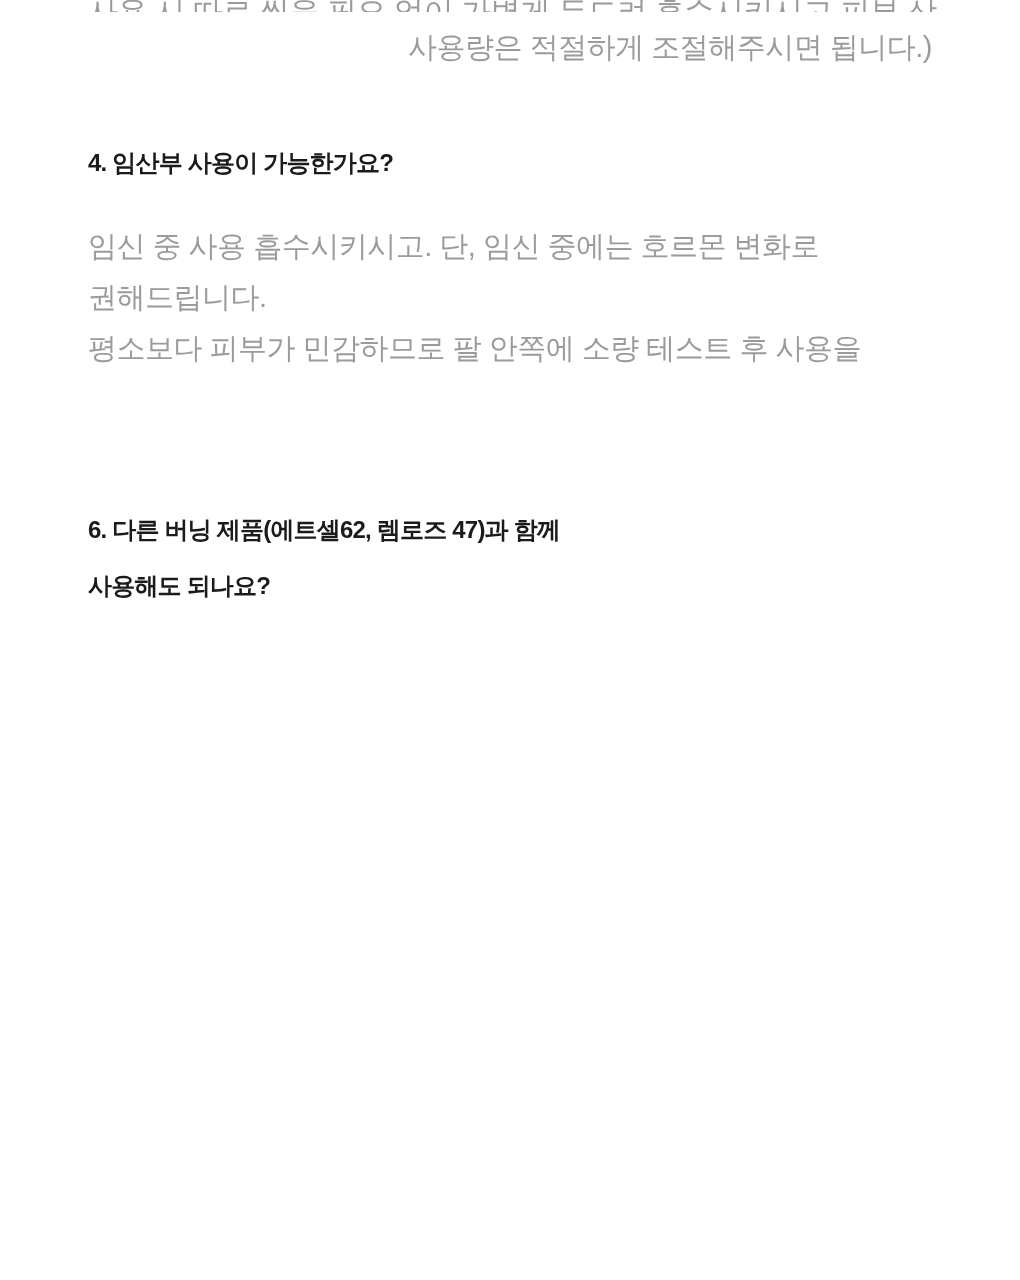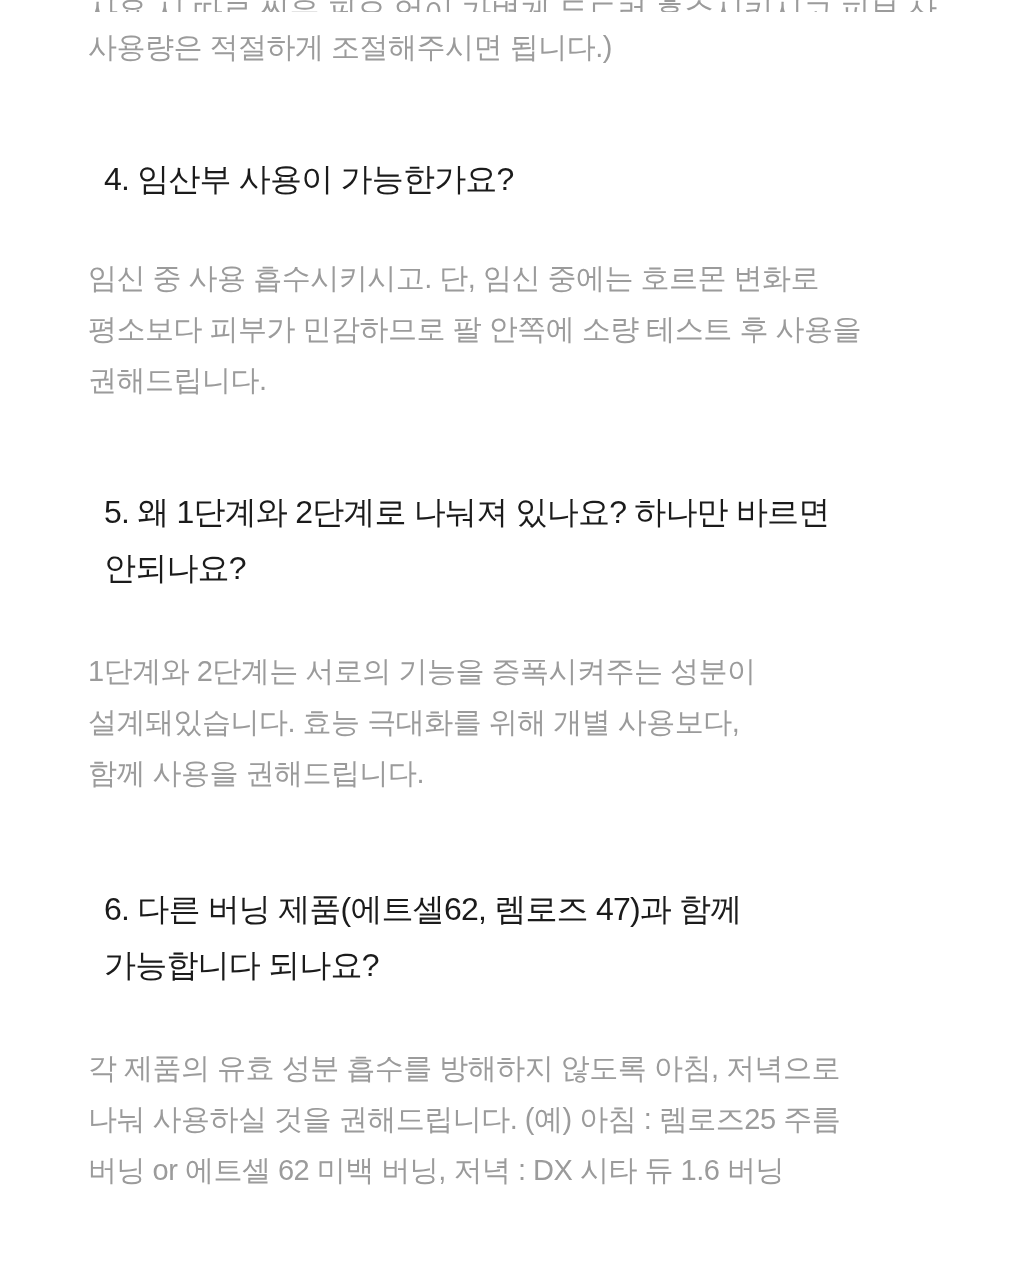--- a/index.html
+++ b/index.html
@@ -42,28 +42,28 @@
     color: #9b9b9b;
     font-size: 29px;
     line-height: 51px;
     letter-spacing: -0.5px;
     font-weight: 400;
     margin: 0;
     word-break: keep-all;
   }
   .question {
     color: #1b1b1b;
-    font-size: 32px;
+    font-size: 24px;
     line-height: 56px;
     letter-spacing: -0.8px;
-    font-weight: 400;
-    margin: 16px;
+    font-weight: 700;
+    margin: 0;
     word-break: keep-all;
   }
-  .sp-intro-tail { padding-top: 22px; }
+  .sp-intro-tail { padding-top: 22px; text-align: right; }
   .gap-q4 { height: 62px; }
   .gap-a4 { height: 30px; }
   .gap-q5 { height: 62px; }
   .gap-a5 { height: 34px; }
   .gap-q6 { height: 66px; }
   .gap-a6 { height: 34px; }
   .line { display: block; }
 </style>
 </head>
 <body>
@@ -75,46 +75,29 @@
   <div class="sp-intro-tail">
     <p class="answer">사용량은 적절하게 조절해주시면 됩니다.)</p>
   </div>
 
   <div class="gap-q4"></div>
   <div class="faq-block">
     <h3 class="question">4. 임산부 사용이 가능한가요?</h3>
     <div class="gap-a4"></div>
     <p class="answer">
       <span class="line">임신 중 사용 흡수시키시고. 단, 임신 중에는 호르몬 변화로</span>
+      <span class="line">권해드립니다.</span>
       <span class="line">평소보다 피부가 민감하므로 팔 안쪽에 소량 테스트 후 사용을</span>
-      <span class="line">권해드립니다.</span>
     </p>
   </div>
 
   <div class="gap-q5"></div>
-  <div class="faq-block">
-    <h3 class="question">
-      <span class="line">5. 왜 1단계와 2단계로 나눠져 있나요? 하나만 바르면</span>
-      <span class="line">안되나요?</span>
-    </h3>
-    <div class="gap-a5"></div>
-    <p class="answer">
-      <span class="line">1단계와 2단계는 서로의 기능을 증폭시켜주는 성분이</span>
-      <span class="line">설계돼있습니다.  효능 극대화를 위해 개별 사용보다,</span>
-      <span class="line">함께 사용을 권해드립니다.</span>
-    </p>
-  </div>
 
   <div class="gap-q6"></div>
   <div class="faq-block">
     <h3 class="question">
       <span class="line">6. 다른 버닝 제품(에트셀62, 렘로즈 47)과 함께</span>
-      <span class="line">가능합니다 되나요?</span>
+      <span class="line">사용해도 되나요?</span>
     </h3>
     <div class="gap-a6"></div>
-    <p class="answer">
-      <span class="line">각 제품의 유효 성분 흡수를 방해하지 않도록 아침, 저녁으로</span>
-      <span class="line">나눠 사용하실 것을 권해드립니다. (예) 아침 : 렘로즈25 주름</span>
-      <span class="line">버닝 or 에트셀 62 미백 버닝, 저녁 : DX 시타 듀 1.6 버닝</span>
-    </p>
   </div>
 
 </div>
 
 </body></html>

